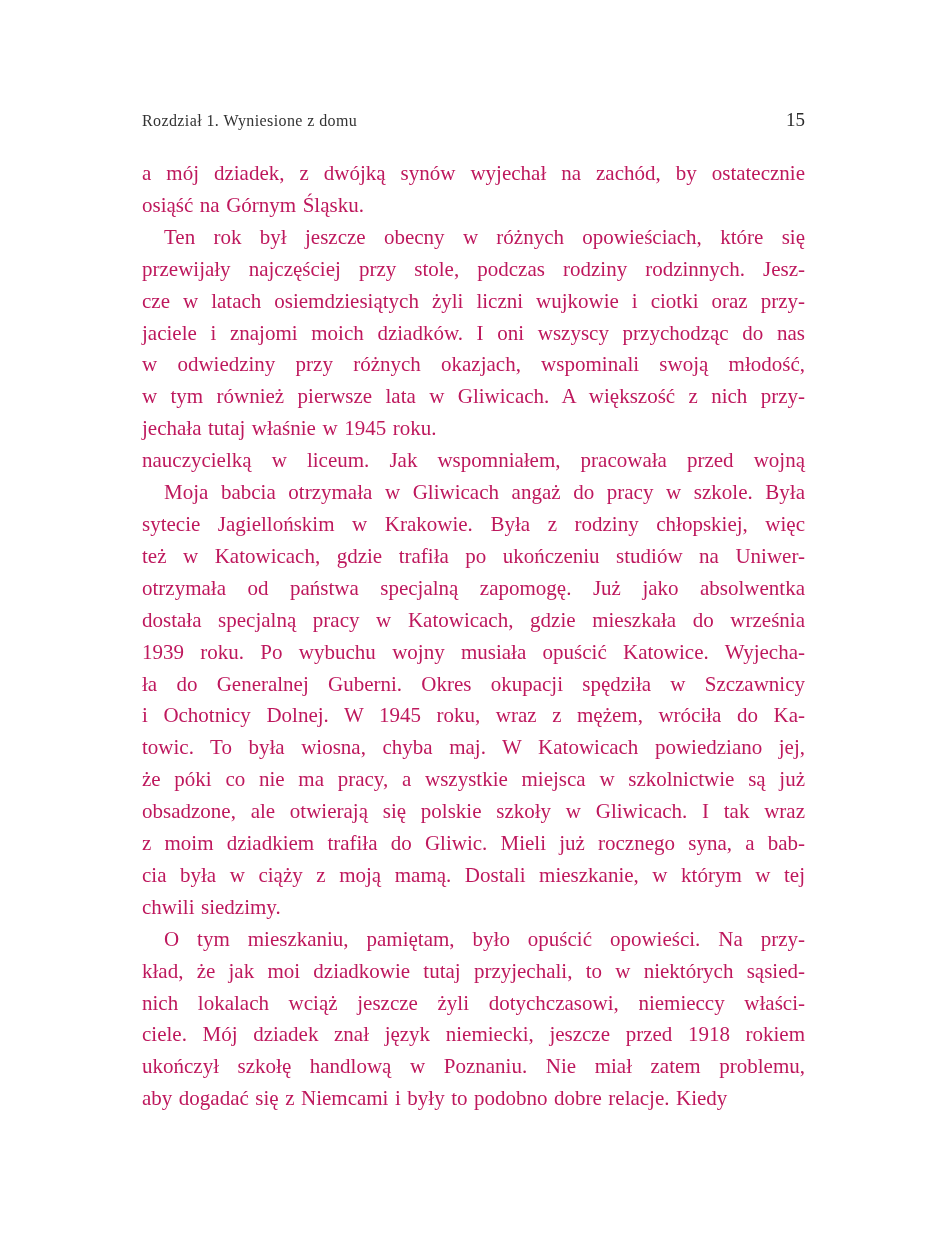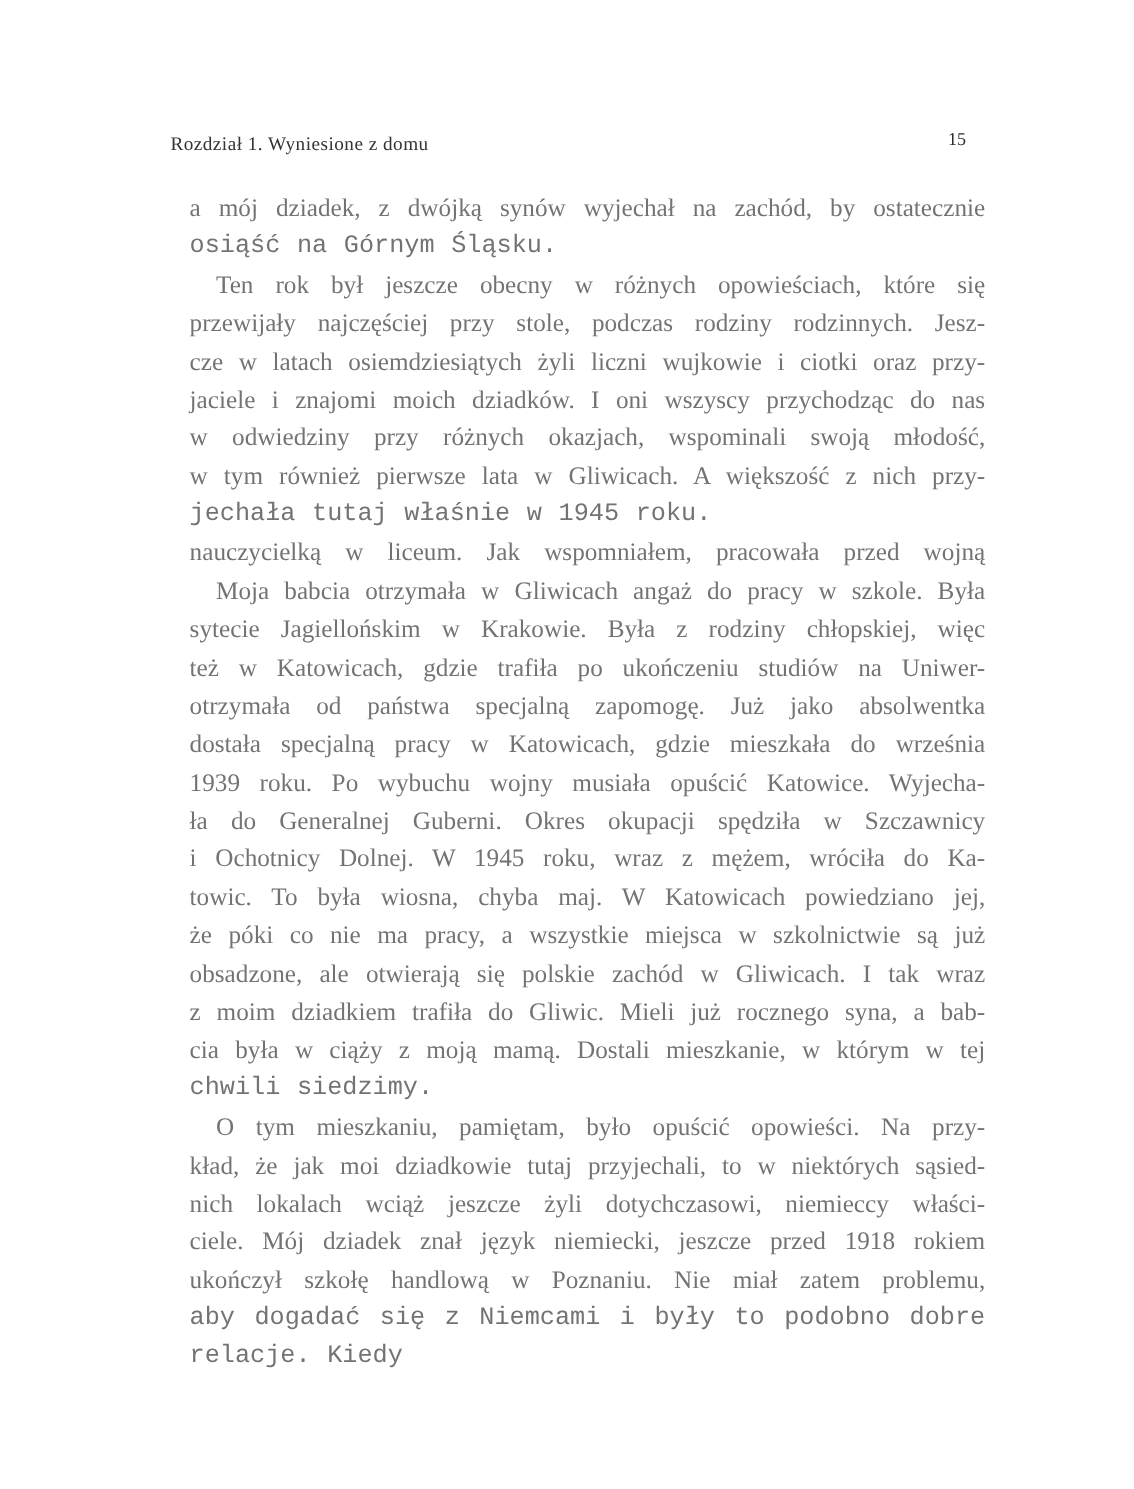--- a/index.html
+++ b/index.html
@@ -32,41 +32,39 @@
     width: 100%;
     text-align: left;
     font-size: 16px;
     letter-spacing: 0.4px;
     color: #333333;
   }
   .running-head .pageno {
     position: absolute;
     right: 0;
     top: -3px;
-    font-size: 15px;
+    font-size: 19px;
     color: #2b2b2b;
   }
   .body-text {
     position: absolute;
     left: 142px;
     top: 158px;
     width: 663px;
     font-size: 21px;
     line-height: 31.9px;
-    color: #737373;
-    margin-left: 16px;
+    color: #be185d;
   }
   .line {
     text-align: justify;
     text-align-last: justify;
     word-spacing: 0.06em;
   }
   .line.last {
     text-align-last: left;
-    font-family: Liberation Mono, monospace;
   }
   .line.indent {
     text-indent: 22px;
   }
 </style>
 </head>
 <body style="background: rgb(255, 255, 255);">
 
 <div class="page" style="color: rgb(38, 38, 38);">
 
@@ -90,21 +88,21 @@
       <div class="line indent">Moja babcia otrzymała w Gliwicach angaż do pracy w szkole. Była</div>
       <div class="line">sytecie Jagiellońskim w Krakowie. Była z rodziny chłopskiej, więc</div>
       <div class="line">też w Katowicach, gdzie trafiła po ukończeniu studiów na Uniwer-</div>
       <div class="line">otrzymała od państwa specjalną zapomogę. Już jako absolwentka</div>
       <div class="line">dostała specjalną pracy w Katowicach, gdzie mieszkała do września</div>
       <div class="line">1939 roku. Po wybuchu wojny musiała opuścić Katowice. Wyjecha-</div>
       <div class="line">ła do Generalnej Guberni. Okres okupacji spędziła w Szczawnicy</div>
       <div class="line">i Ochotnicy Dolnej. W 1945 roku, wraz z mężem, wróciła do Ka-</div>
       <div class="line">towic. To była wiosna, chyba maj. W Katowicach powiedziano jej,</div>
       <div class="line">że póki co nie ma pracy, a wszystkie miejsca w szkolnictwie są już</div>
-      <div class="line">obsadzone, ale otwierają się polskie zachód w Gliwicach. I tak wraz</div>
+      <div class="line">obsadzone, ale otwierają się polskie szkoły w Gliwicach. I tak wraz</div>
       <div class="line">z moim dziadkiem trafiła do Gliwic. Mieli już rocznego syna, a bab-</div>
       <div class="line">cia była w ciąży z moją mamą. Dostali mieszkanie, w którym w tej</div>
       <div class="line last">chwili siedzimy.</div>
       <div class="line indent">O tym mieszkaniu, pamiętam, było opuścić opowieści. Na przy-</div>
       <div class="line">kład, że jak moi dziadkowie tutaj przyjechali, to w niektórych sąsied-</div>
       <div class="line">nich lokalach wciąż jeszcze żyli dotychczasowi, niemieccy właści-</div>
       <div class="line">ciele. Mój dziadek znał język niemiecki, jeszcze przed 1918 rokiem</div>
       <div class="line">ukończył szkołę handlową w Poznaniu. Nie miał zatem problemu,</div>
       <div class="line last">aby dogadać się z Niemcami i były to podobno dobre relacje. Kiedy</div>
     </div>

